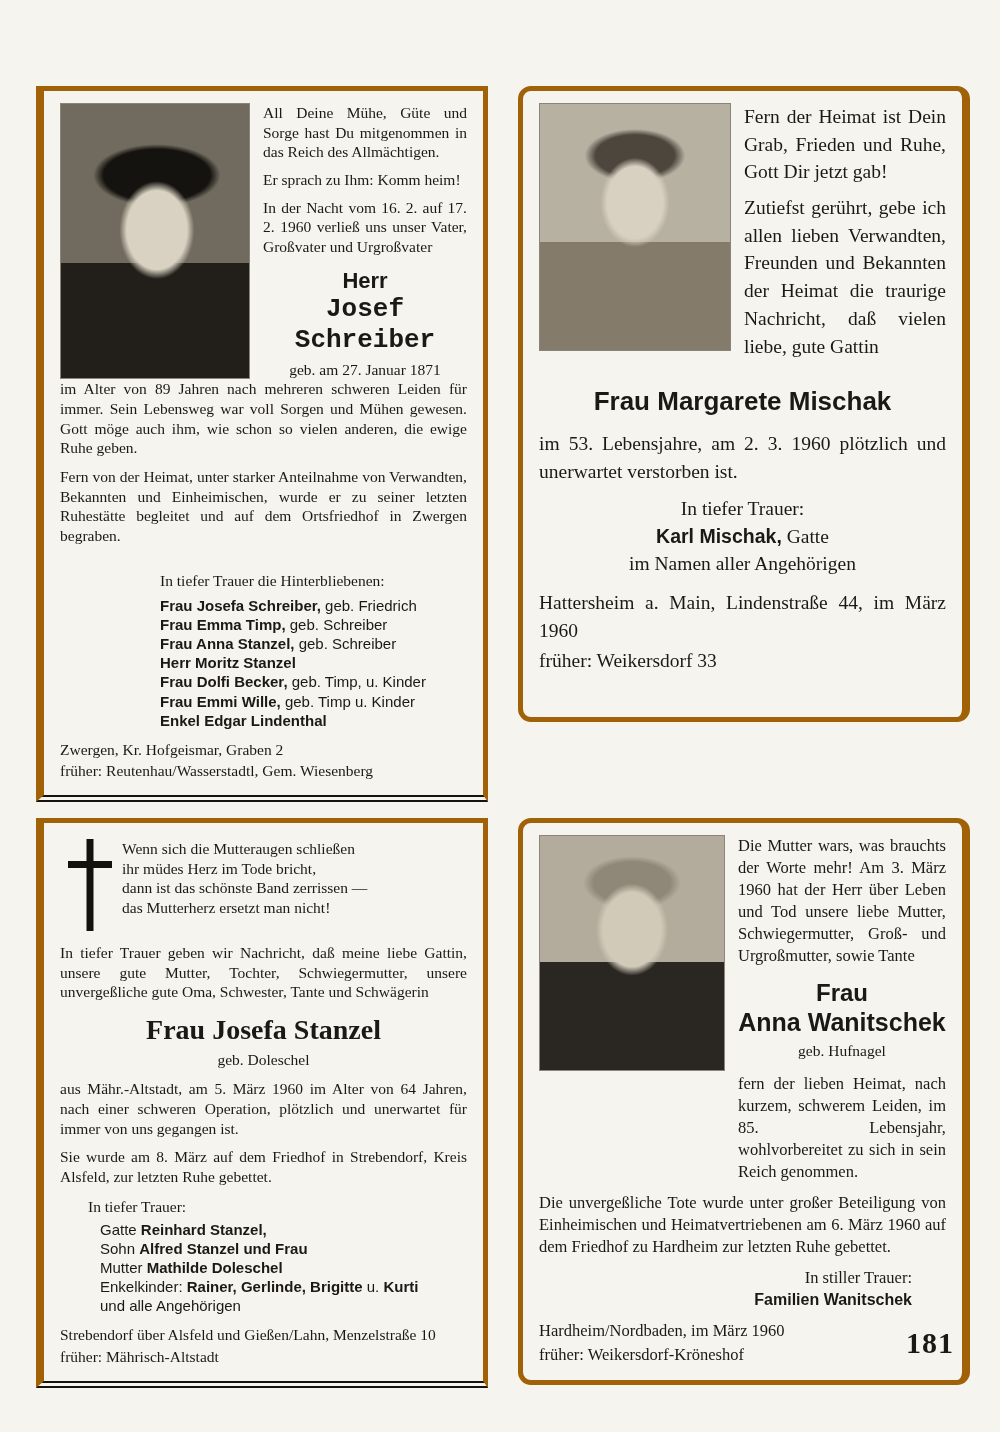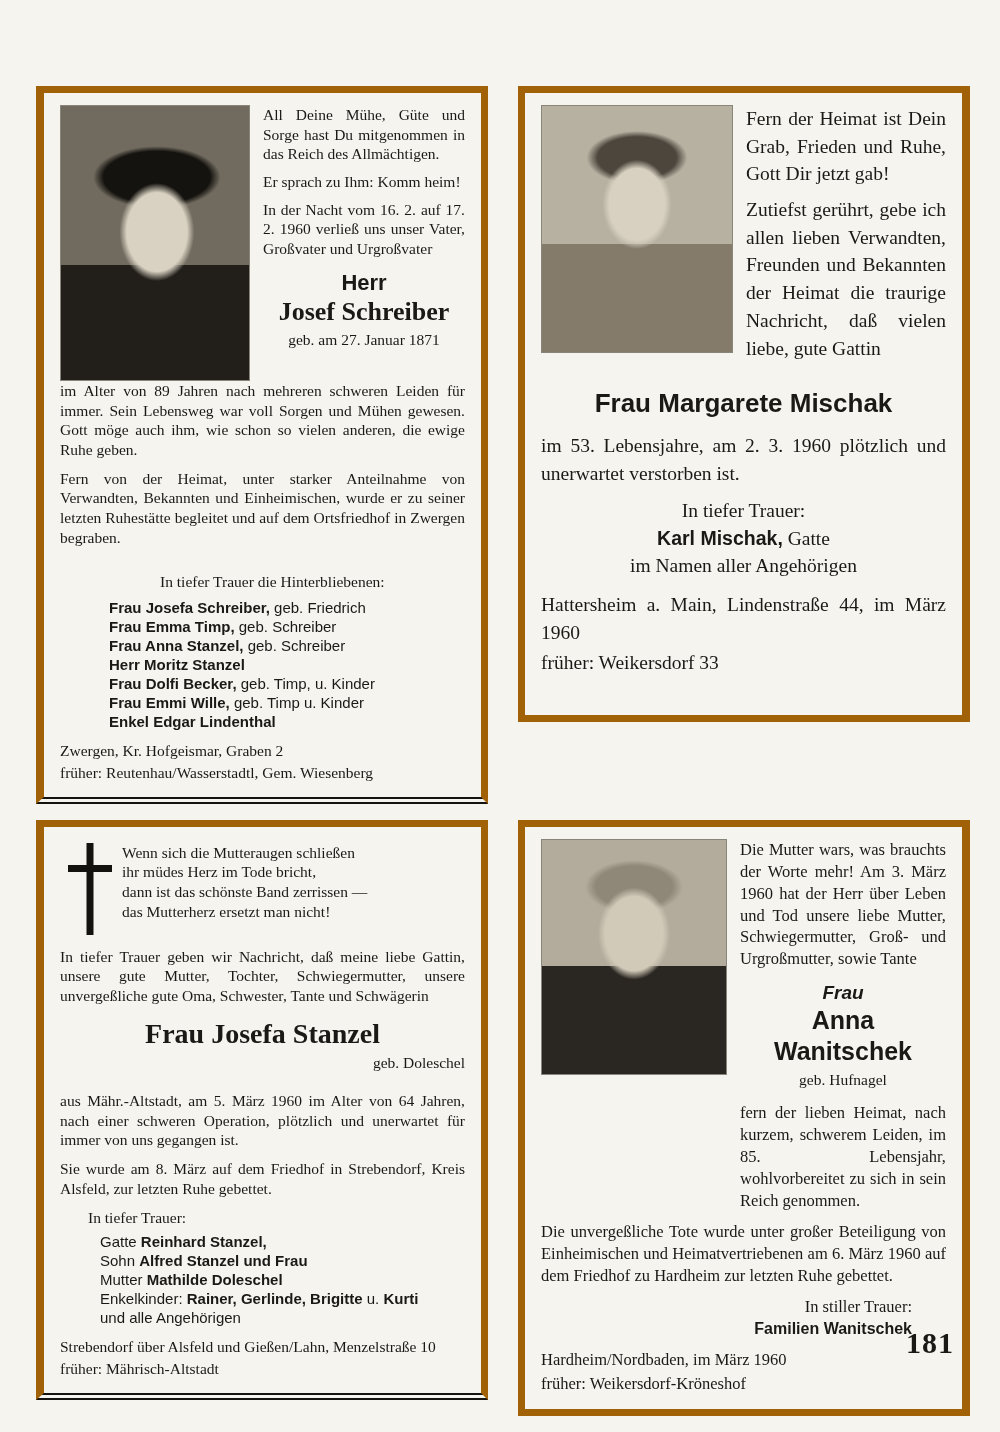--- a/index.html
+++ b/index.html
@@ -16,26 +16,26 @@
   .grid{
     display:grid;
     grid-template-columns:452px 452px;
     column-gap:30px;
     row-gap:16px;
     align-items:start;
   }
   .notice{
     box-sizing:border-box;
     background:#f6f4ef;
-    border:7px solid #a16207;
+    border:5px solid #a16207;
     padding:12px 16px 14px 16px;
     line-height:1.27;
   }
   .notice.col-left{border-left-width:8px;border-bottom:7px double #151310;}
-  .notice.col-right{border-right-width:8px;}
+  .notice.col-right{border-right-width:8px;border-radius:13px;}
   .n-schreiber{min-height:646px;font-size:15.5px;}
   .n-mischak{min-height:636px;font-size:19.5px;line-height:1.42;}
   .n-stanzel{min-height:560px;font-size:15.5px;}
   .n-wanitschek{min-height:556px;font-size:16.5px;line-height:1.33;}
 
   .head-row{display:flex;gap:13px;}
   .head-col{flex:1 1 auto;min-width:0;}
 
   .photo{flex:0 0 auto;border:1px solid #8a857b;box-sizing:border-box;}
   .photo-schreiber{
@@ -60,46 +60,46 @@
       linear-gradient(180deg,#b3ac9c 0 54%, #2a2722 54% 100%);
   }
 
   p{margin:0 0 9px 0;}
   .just{text-align:justify;}
   .verse{margin-bottom:8px;}
   .b{font-family:"Liberation Sans",sans-serif;font-weight:700;}
 
   .title-block{text-align:center;margin-top:10px;}
   .name-title{font-family:"Liberation Sans",sans-serif;font-weight:700;font-size:22px;line-height:1.25;}
-  .name-main{font-family:Liberation Serif, serif;font-weight:700;font-size:26px;line-height:1.2;}
+  .name-main{font-family:Liberation Mono, monospace;font-weight:700;font-size:26px;line-height:1.2;}
   .name-sub{font-size:15.5px;margin-top:3px;}
 
   .mourners-intro-indent{margin:25px 0 6px 100px;}
-  .mourner-list{margin-left:49px;font-size:15px;line-height:1.27;}
+  .mourner-list{margin-left:100px;font-size:15px;line-height:1.27;}
   .mourner-row{white-space:nowrap;font-family:"Liberation Sans",sans-serif;}
   .addr{margin:10px 0 2px 0;}
   .addr2{margin:0;}
 
   
   .m-name{font-family:"Liberation Sans",sans-serif;font-weight:700;font-size:26px;text-align:center;margin:14px 0 10px 0;}
   .m-mourners{text-align:center;margin:10px 0 12px 0;line-height:1.4;}
 
   
   .cross-wrap{display:flex;gap:8px;margin:4px 0 12px 6px;}
   .cross{position:relative;width:48px;height:92px;flex:0 0 auto;}
   .cross::before{content:"";position:absolute;left:50%;top:0;width:7px;height:100%;background:#14120f;transform:translateX(-50%);}
   .cross::after{content:"";position:absolute;left:2px;top:22px;width:44px;height:7px;background:#14120f;}
   .s-name{font-family:Liberation Serif, serif;font-weight:700;font-size:28px;text-align:center;margin:10px 0 2px 0;}
-  .s-maiden{text-align:right;margin-bottom:18px;}
+  .s-maiden{text-align:center;margin-bottom:10px;}
   .s-trauer{margin:10px 0 4px 28px;}
   .s-mourners{margin-left:40px;font-size:15px;}
 
   
   .w-nameblock{text-align:center;margin:12px 0 12px 0;}
-  .w-title{font-family:"Liberation Sans",sans-serif;font-weight:700;font-size:19px;line-height:1.2;font-style:italic;}
+  .w-title{font-family:"Liberation Sans",sans-serif;font-weight:700;font-size:24px;line-height:1.2;}
   .w-name{font-family:"Liberation Sans",sans-serif;font-weight:700;font-size:25px;line-height:1.25;}
   .w-maiden{font-size:15.5px;margin-top:2px;}
   .w-trauer{text-align:right;padding-right:34px;margin:8px 0 2px 0;}
   .w-trauer .b{font-size:16px;}
 
   .pagenum{
     position:absolute;right:46px;bottom:72px;
     font-weight:700;font-size:30px;letter-spacing:1px;
   }
 </style>

